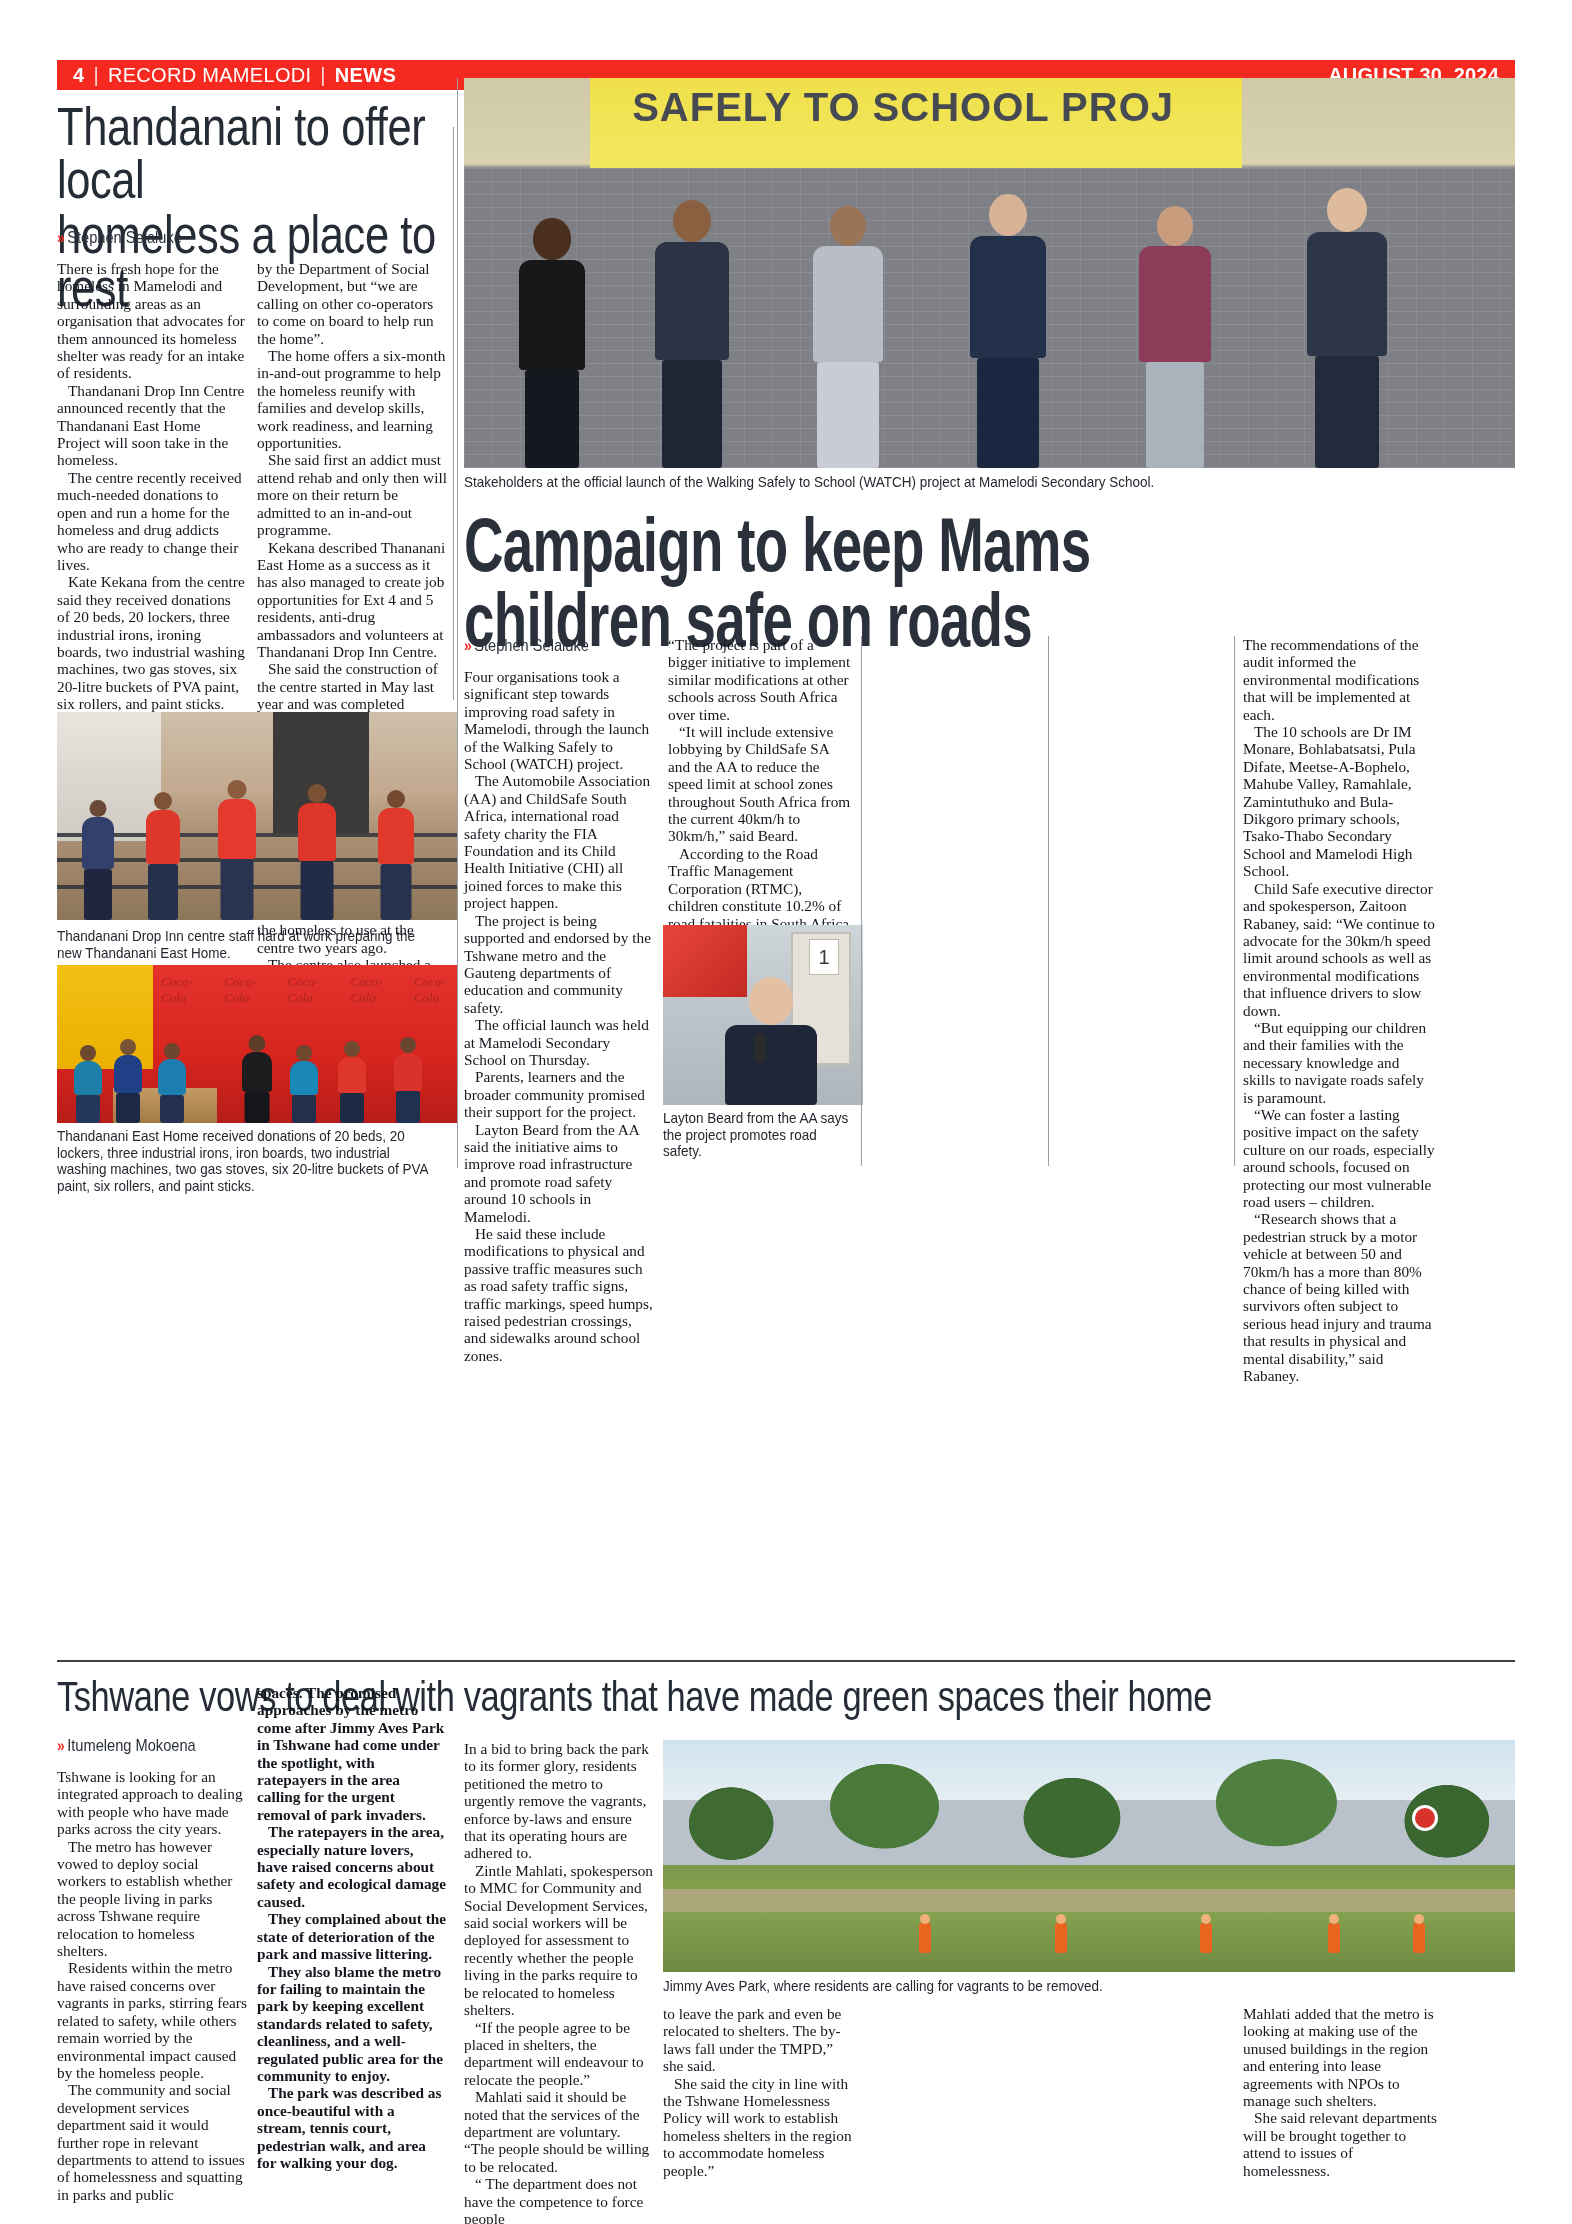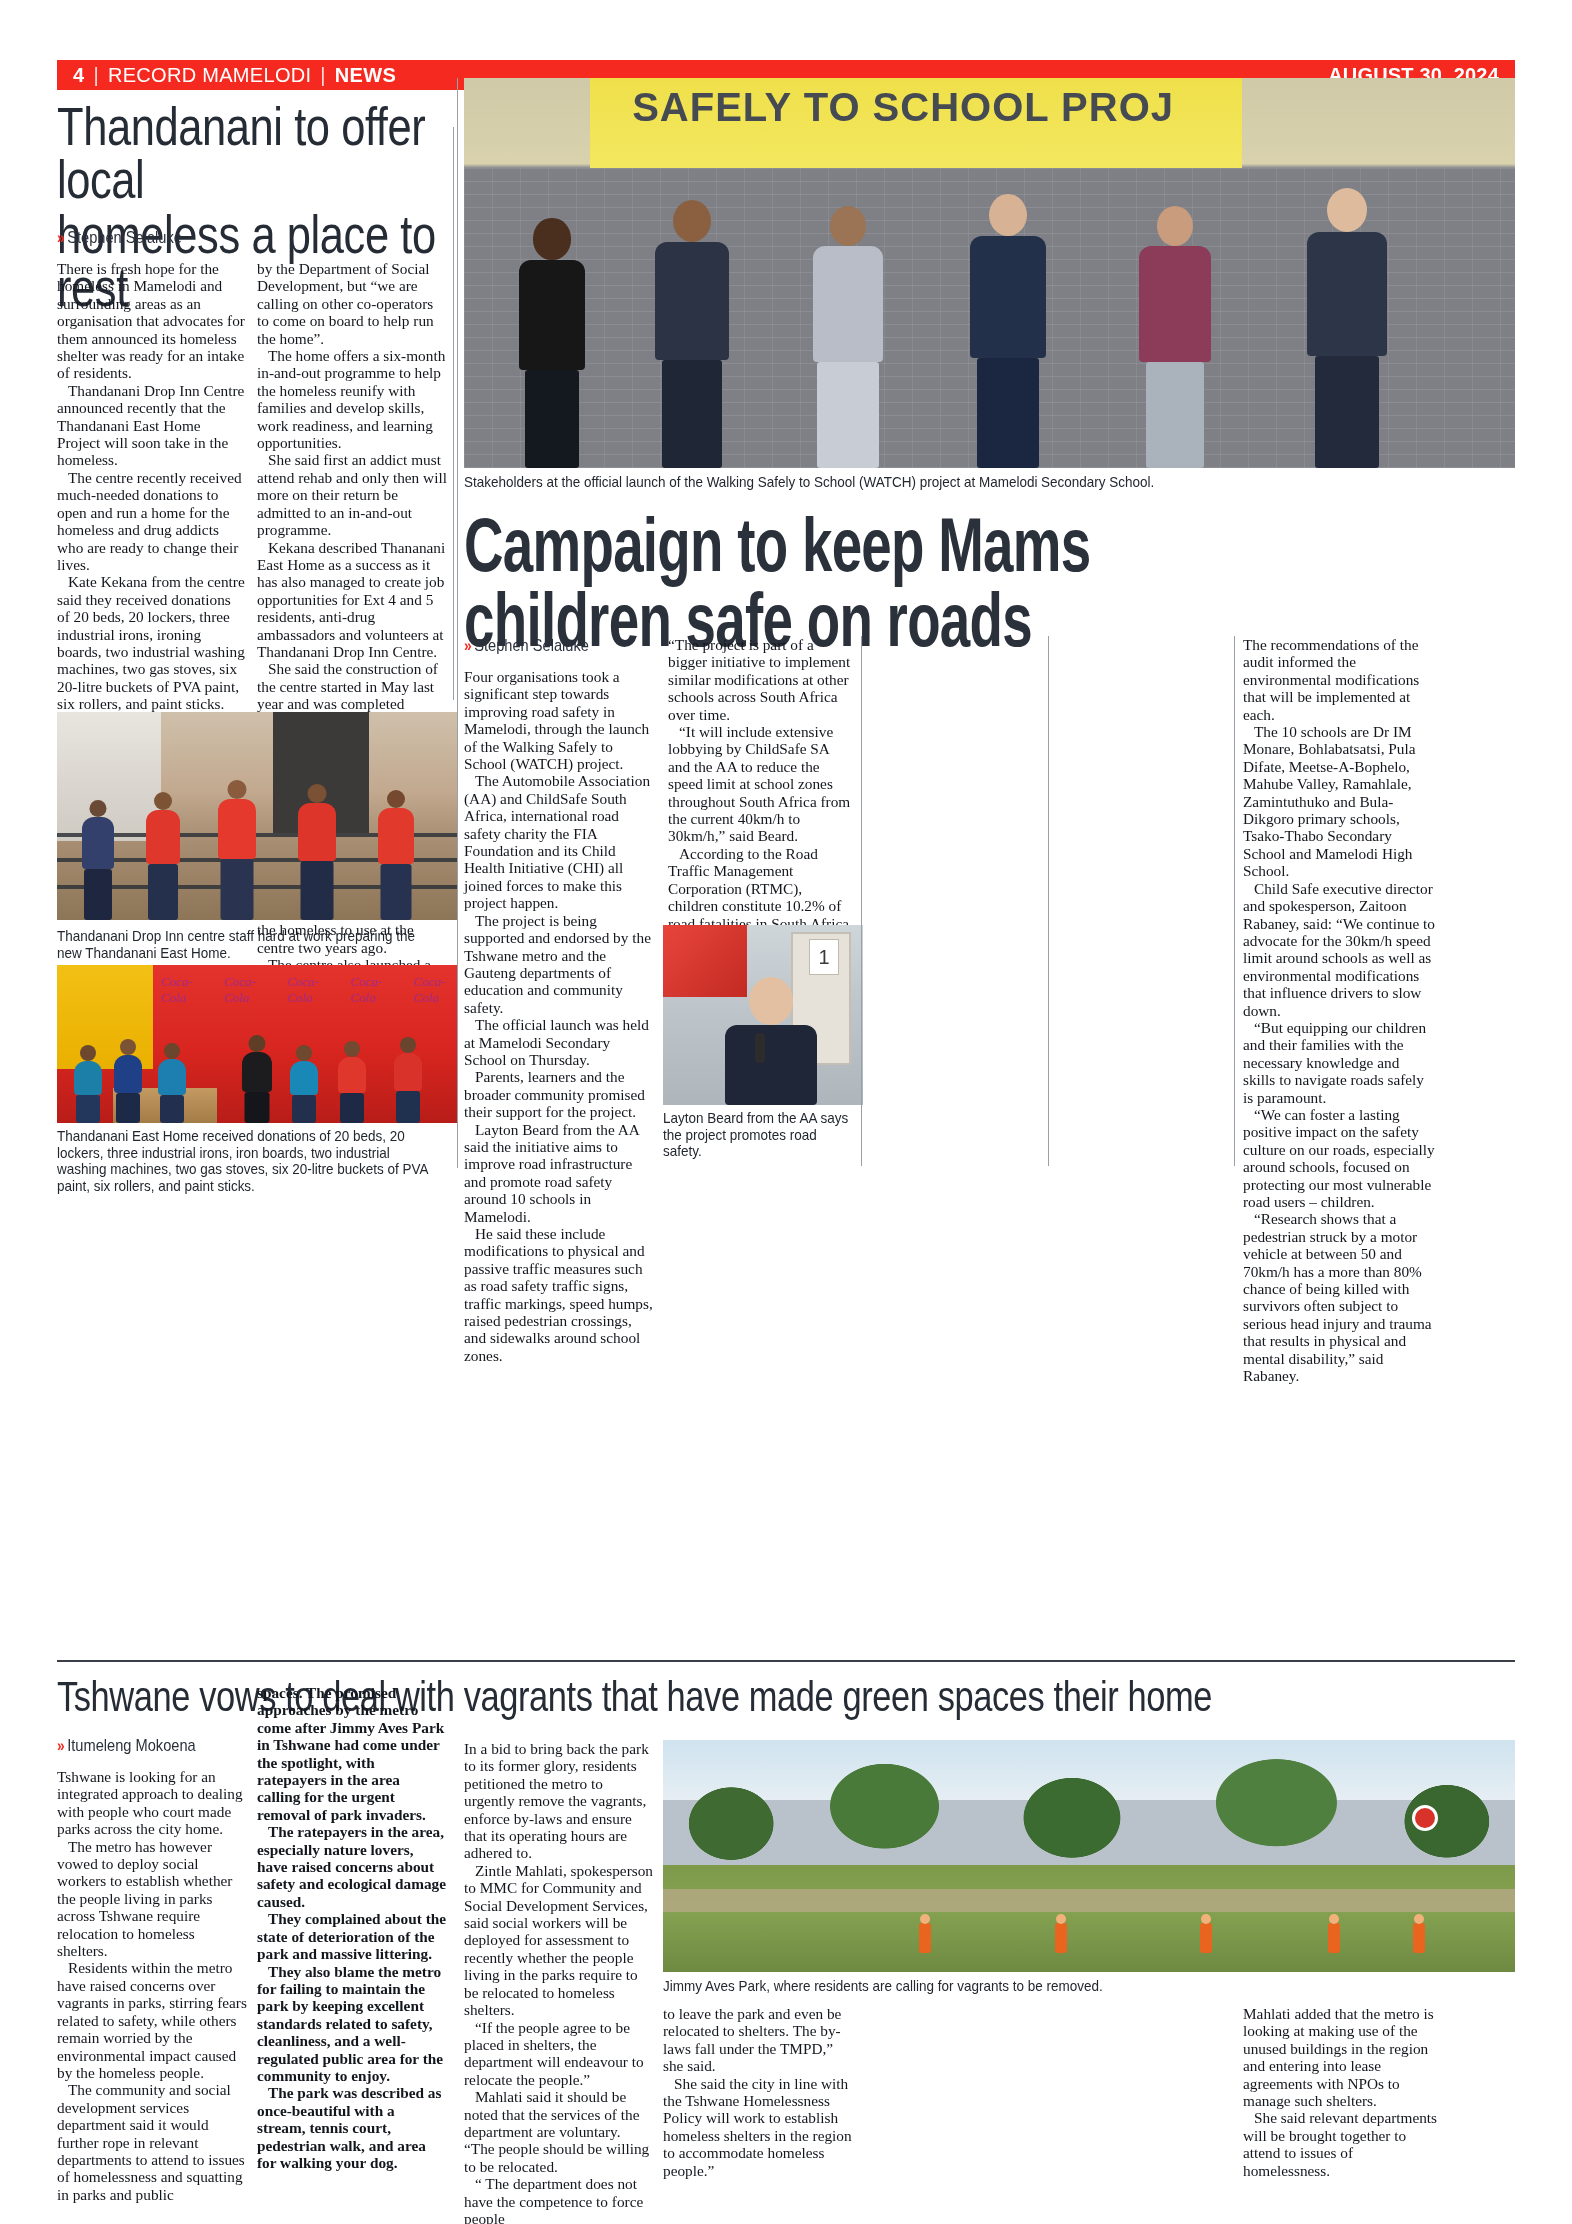--- a/index.html
+++ b/index.html
@@ -117,21 +117,21 @@
   
   #photo-donation .bg { position:absolute; inset:0;
     background:linear-gradient(180deg,#e4322c 0%, #d8251f 55%, #b81d18 100%); }
   #photo-donation .yellow {
     position:absolute; left:0; top:0; width:24%; height:66%;
     background:linear-gradient(180deg,#f2c014,#eab000);
   }
   #photo-donation .logo-row { position:absolute; left:26%; top:6%; right:2%;
     display:flex; gap:28px; opacity:.55; }
   #photo-donation .logo-row span {
-    font-family:"Liberation Serif", serif; font-style:italic; color:#6d28d9;
+    font-family:"Liberation Serif", serif; font-style:italic; color:#7f1d1d;
     font-size:13px;
   }
   #photo-donation .box {
     position:absolute; left:14%; bottom:0; width:26%; height:22%;
     background:linear-gradient(180deg,#c49a62,#a37b46);
   }
 
   
   #photo-beard .bg { position:absolute; inset:0;
     background:linear-gradient(180deg,#cfd6da 0%, #bfc7cc 40%, #aeb6bc 100%); }
@@ -406,21 +406,21 @@
   <div class="rule-h" style="left:57px; top:1660px; width:1458px; height:2px; background:#3a3f47;"></div>
 
   <div class="hl-light" style="position:absolute; left:57px; top:1676px; width:1780px; font-size:42px;">Tshwane vows to deal with vagrants that have made green spaces their home</div>
 
   <div class="byline" style="position:absolute; left:57px; top:1736px; width:300px;">
     <span class="chev">»</span>
     <span>Itumeleng Mokoena</span>
   </div>
 
   <div class="body-col" id="tsh-c1" style="position:absolute; left:57px; top:1768px; width:190px;">
-      <p>Tshwane is looking for an integrated approach to dealing with people who court made parks across the city home.</p>
+      <p>Tshwane is looking for an integrated approach to dealing with people who have made parks across the city years.</p>
       <p>The metro has however vowed to deploy social workers to establish whether the people living in parks across Tshwane require relocation to homeless shelters.</p>
       <p>Residents within the metro have raised concerns over vagrants in parks, stirring fears related to safety, while others remain worried by the environmental impact caused by the homeless people.</p>
       <p>The community and social development services department said it would further rope in relevant departments to attend to issues of homelessness and squatting in parks and public</p>
     </div>
   <div class="body-col" id="tsh-c2" style="position:absolute; left:257px; top:1684px; width:190px;font-weight:bold;">
       <p>spaces. The promised approaches by the metro come after Jimmy Aves Park in Tshwane had come under the spotlight, with ratepayers in the area calling for the urgent removal of park invaders.</p>
       <p>The ratepayers in the area, especially nature lovers, have raised concerns about safety and ecological damage caused.</p>
       <p>They complained about the state of deterioration of the park and massive littering.</p>
       <p>They also blame the metro for failing to maintain the park by keeping excellent standards related to safety, cleanliness, and a well-regulated public area for the community to enjoy.</p>
       <p>The park was described as once-beautiful with a stream, tennis court, pedestrian walk, and area for walking your dog.</p>

